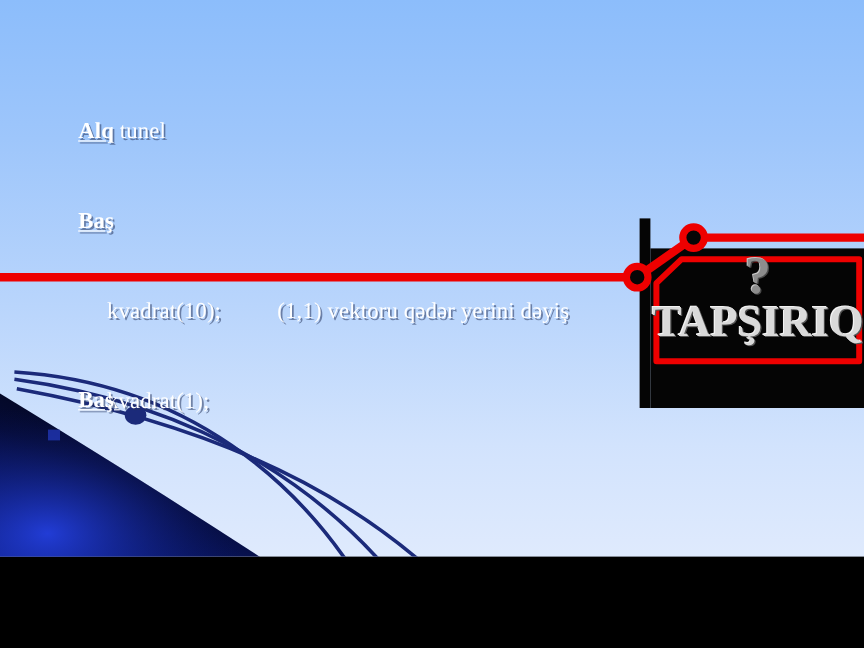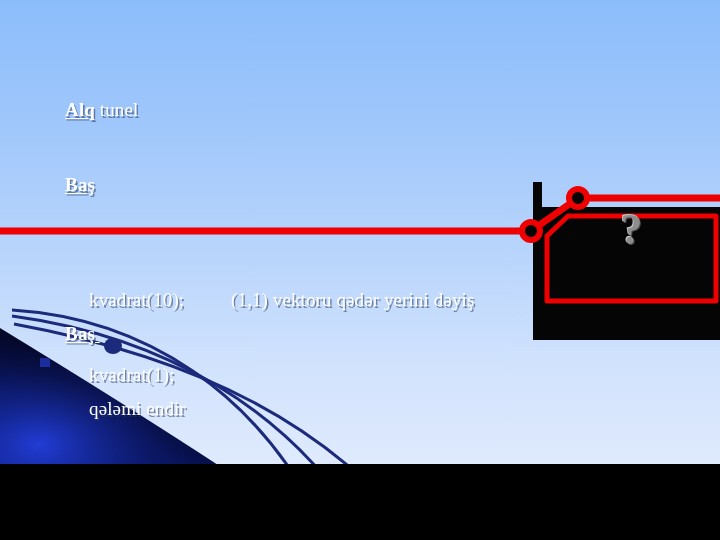--- a/index.html
+++ b/index.html
@@ -42,21 +42,20 @@
   .ln { display: block; height: 25px; }
   .ind1 { padding-left: 24px; }
   .kw {
     text-decoration: underline;
     text-underline-offset: 2px;
     font-weight: bold;
   }
   .col2 {
     display: inline-block;
     width: 142px;
-    margin-top: 40px;
   }
 
   
   .black-bar {
     position: absolute;
     background: #050505;
   }
   #blk-post  { left: 533px; top: 182px; width: 9px;  height: 158px; }
   #blk-panel { left: 542px; top: 207px; width: 178px; height: 133px; }
 
@@ -157,23 +156,20 @@
     <span class="ln">
       
     </span>
   </div>
 
   <div class="code-block" id="block-bot">
     <span class="ln">
       <span class="kw">Baş </span>
     </span>
     <span class="ln ind1">
-      <span>qələmi endir</span>
-    </span>
-    <span class="ln ind1">
       
     </span>
     
     
     
     
     
   </div>
 
   <div class="black-bar" id="blk-post"></div>
@@ -187,15 +183,16 @@
     </g>
     <circle cx="531" cy="51" r="9" fill="#060606" stroke="#ee0000" stroke-width="6"></circle>
     <circle cx="578" cy="18" r="9" fill="#060606" stroke="#ee0000" stroke-width="6"></circle>
   </svg>
 
   <div id="sign">
     <svg class="plate" viewBox="0 0 177 93" preserveAspectRatio="none">
       <path d="M25,4 L173,4 L173,89 L4,89 L4,24 Z" fill="#050505" stroke="#ee0000" stroke-width="5" stroke-linejoin="round"></path>
     </svg>
     <div class="qmark">?</div>
+    <div class="label">TAPŞIRIQ</div>
   </div>
 
 </div>
 
 </body></html>

